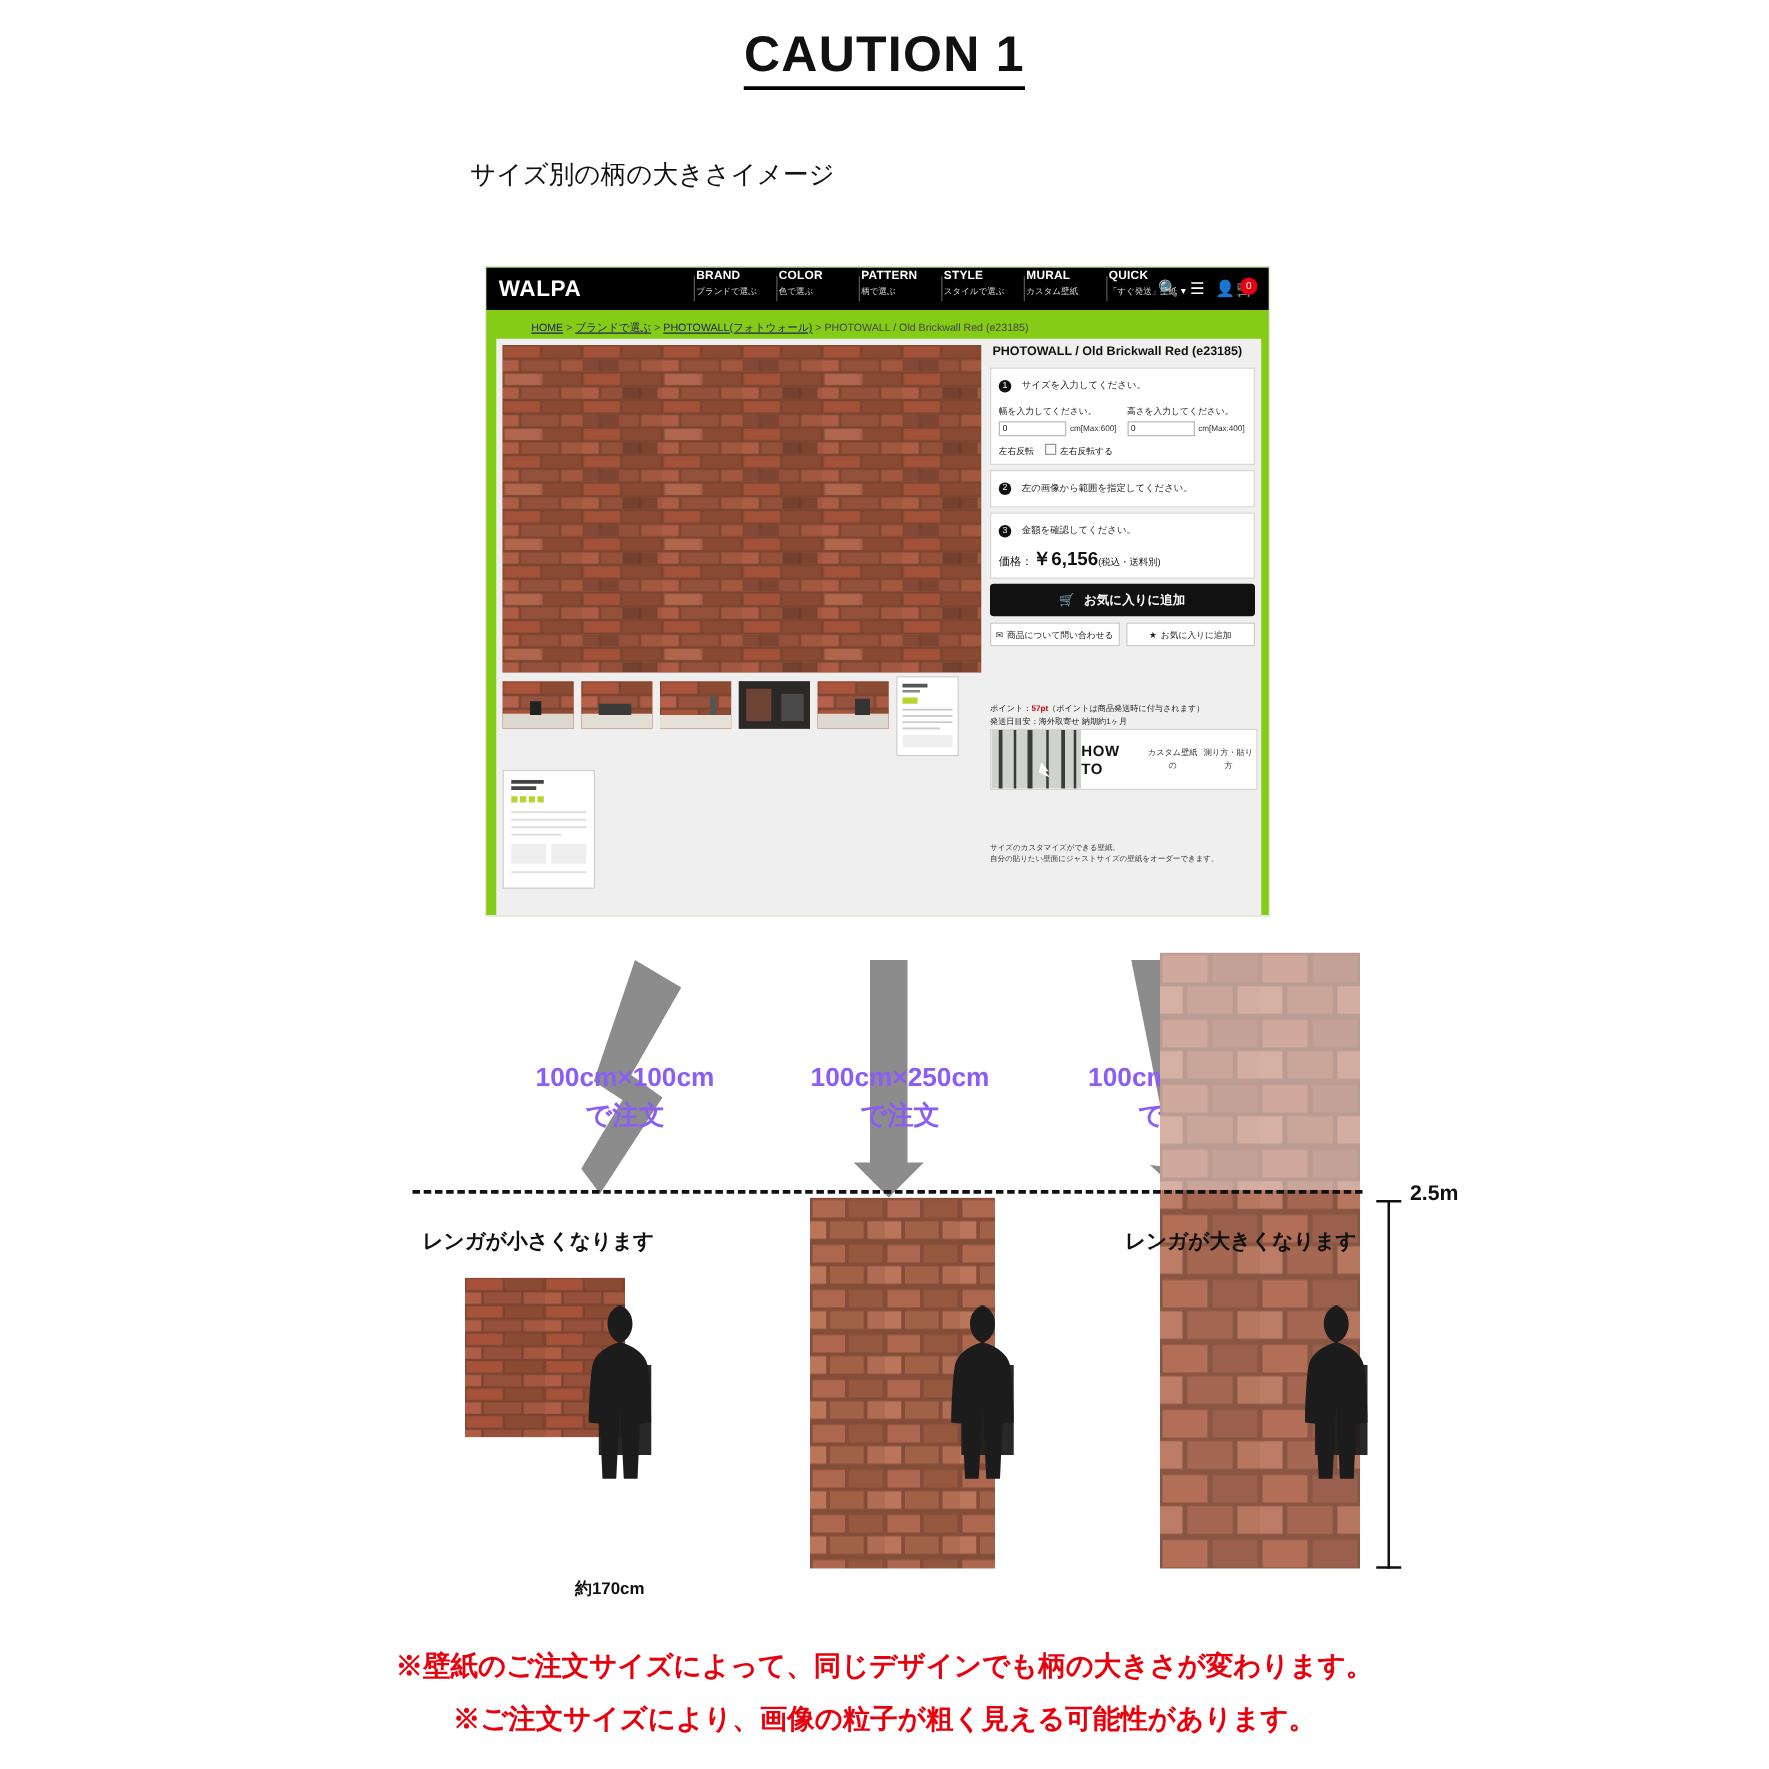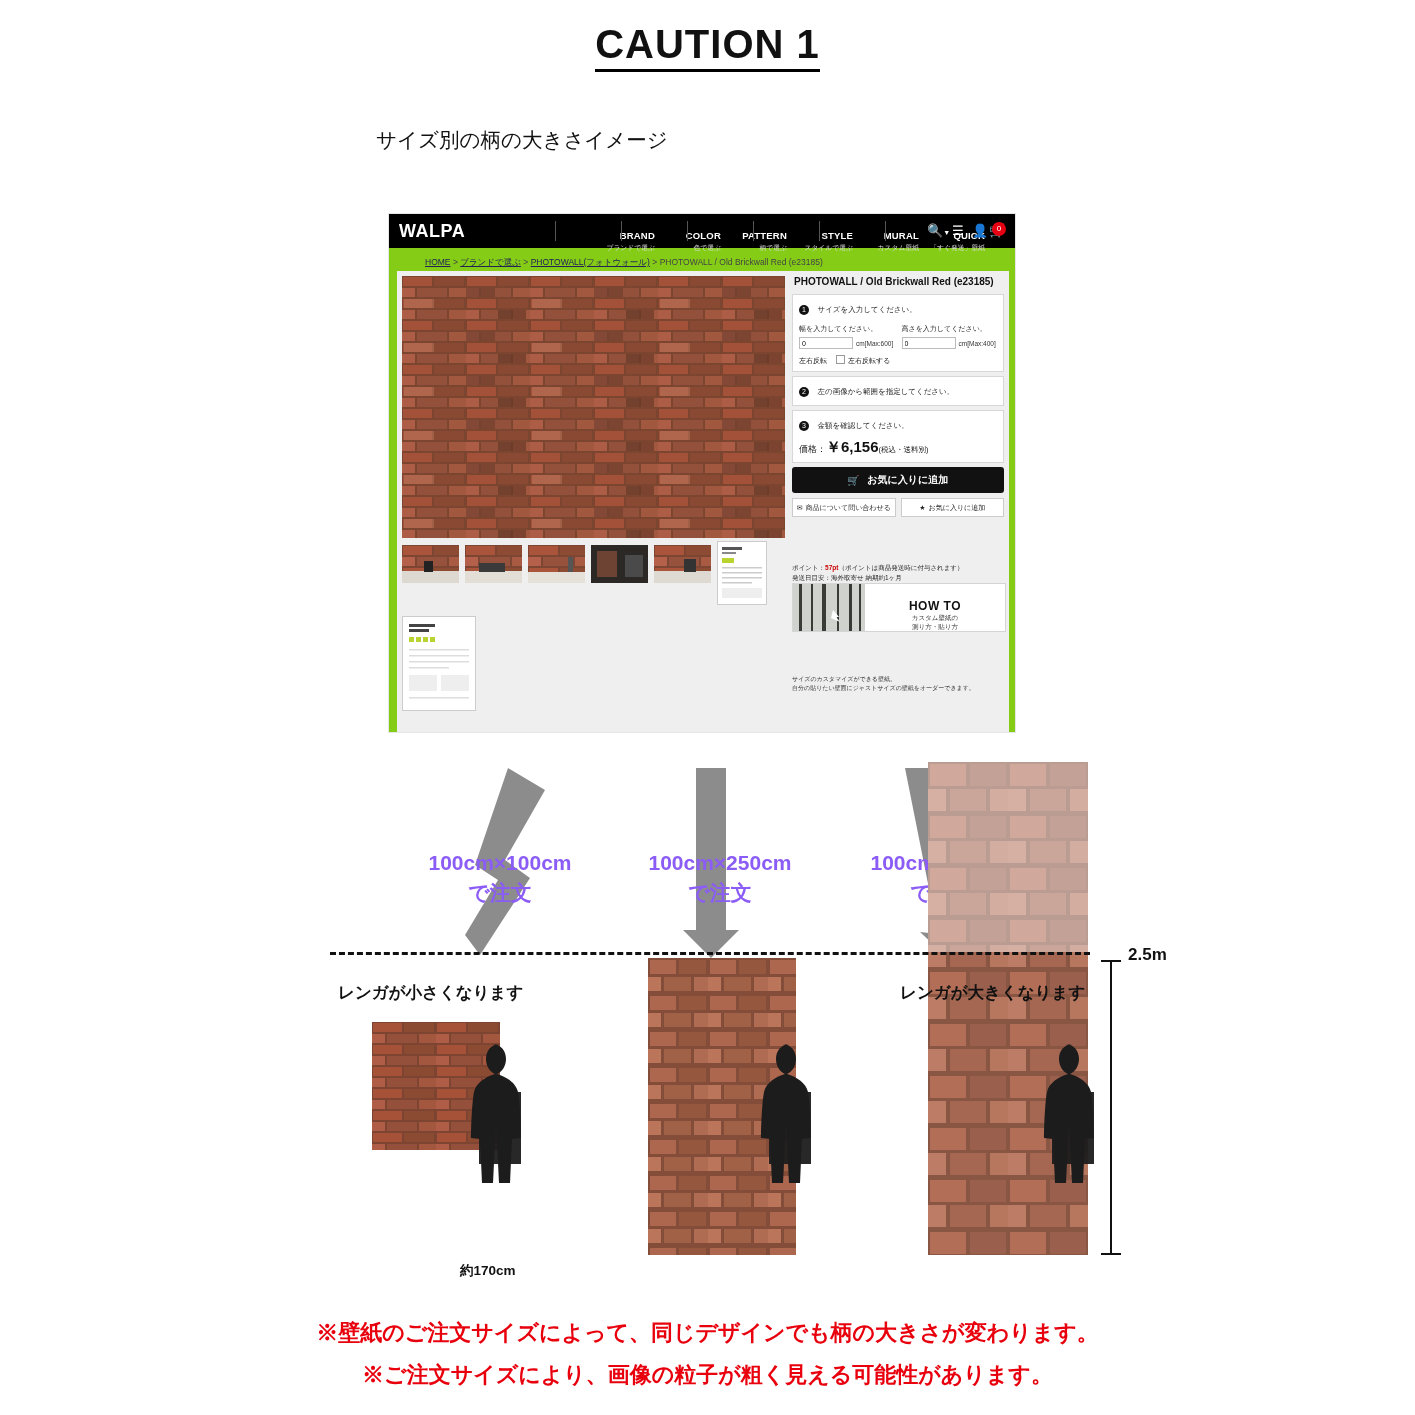--- a/index.html
+++ b/index.html
@@ -46,23 +46,22 @@
   
   #wheader {
     position:absolute; top:0; left:0; width:100%; height:34px;
     background:#000; color:#fff;
   }
   #logo {
     position:absolute; left:10px; top:7px;
     font-size:18px; font-weight:bold; letter-spacing:0.5px; color:#fff;
   }
   .navitem {
-    position:absolute; top:16px; width:62px; text-align:right;
+    position:absolute; top:1px; width:62px; text-align:left;
     color:#fff;
-    margin-left:36px;
   }
   .navitem .en { display:block; font-size:9.5px; font-weight:bold; letter-spacing:0.2px;}
   .navitem .jp { display:block; font-size:6.8px; margin-top:2px; color:#ddd;}
   .navsep {
     position:absolute; top:7px; width:1px; height:20px; background:#555;
   }
   .hicon { position:absolute; top:9px; color:#fff; font-size:13px; }
   #cart-badge {
     position:absolute; top:8px; left:603px;
     width:14px; height:14px; border-radius:50%;
@@ -146,21 +145,21 @@
   #pointtxt {
     position:absolute; left:395px; top:292px; font-size:6.5px; color:#222; line-height:1.6;
   }
   #pointtxt .pt { color:#c00; font-weight:bold; }
   
   .banner {
     position:absolute; left:395px; width:212px; height:47px;
     background:#fff; border:1px solid #d5d5d5; display:flex; overflow:hidden;
   }
   .banner .bimg { width:72px; height:100%; }
-  .banner .btxt { flex:1; display:flex; flex-direction:column; align-items:center; justify-content:flex-end;}
+  .banner .btxt { flex:1; display:flex; flex-direction:row; align-items:center; justify-content:space-between;}
   .banner .bt1 { font-size:12px; font-weight:bold; letter-spacing:0.5px;}
   .banner .bt2 { font-size:6.5px; color:#333; line-height:1.4; text-align:center;}
   #bottomnote {
     position:absolute; left:395px; top:404px; font-size:6px; color:#333; line-height:1.55;
   }
 
   
   .sizelabel {
     position:absolute; text-align:center; font-size:21px; font-weight:bold; color:#8b5cf6;
     line-height:1.45;

